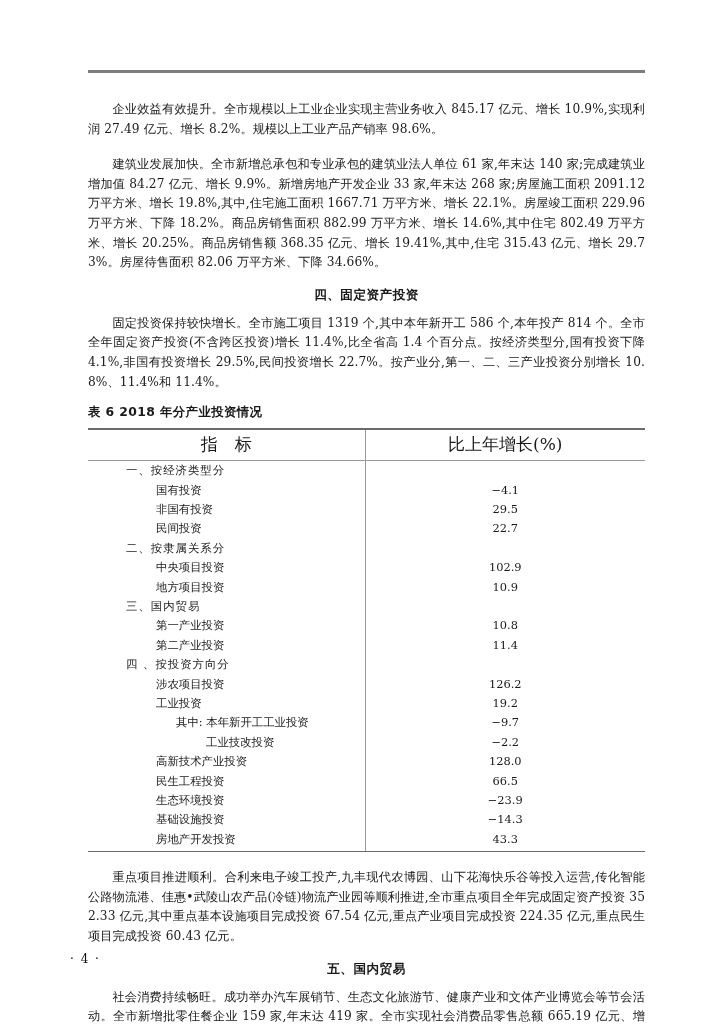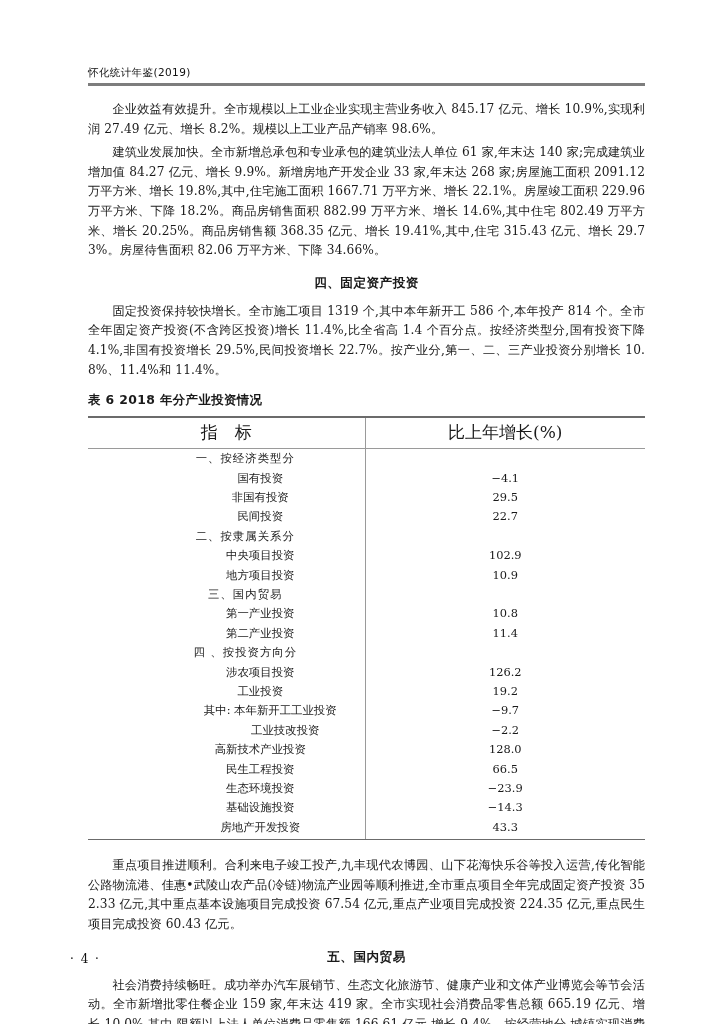--- a/index.html
+++ b/index.html
@@ -54,21 +54,21 @@
   p.para {
     margin: 0 0 0 0;
     font-size: 12.2px;
     line-height: 19.6px;
     text-align: justify;
     text-justify: inter-ideograph;
     text-indent: 2em;
     letter-spacing: 0.1px;
     word-break: break-all;
   }
-  p.para + p.para { margin-top: 4px; }
+  p.para + p.para { margin-top: 16px; }
 
   h2.section {
     margin: 14px 0 10px 0;
     text-align: center;
     font-family: "DejaVu Sans", "Liberation Sans", sans-serif;
     font-size: 12.6px;
     font-weight: bold;
     letter-spacing: 0.5px;
   }
 
@@ -102,21 +102,21 @@
   }
   table.stat thead th.ind-head { border-right: 0.8px solid #9a9a9a; }
 
   table.stat tbody td {
     padding: 1px 0 1px 0;
     line-height: 17.4px;
     vertical-align: middle;
   }
   table.stat tbody td.ind {
     border-right: 0.8px solid #9a9a9a;
-    text-align: center;
+    text-align: left;
     white-space: nowrap;
   }
   table.stat tbody td.val {
     text-align: center;
     font-family: "DejaVu Serif", "Liberation Serif", serif;
   }
   table.stat tbody tr.last td {
     border-bottom: 1.6px solid #6b6b6b;
     padding-bottom: 3px;
   }
@@ -135,21 +135,20 @@
     letter-spacing: 1.5px;
     color: #111;
   }
 </style>
 </head>
 <body>
 
 <div class="page">
 
   <div class="run-head">
-    <div class="run-head-text">怀化统计年鉴(2019)</div>
     <div class="run-head-rule"></div>
   </div>
 
   <div class="content">
 
     <p class="para">企业效益有效提升。全市规模以上工业企业实现主营业务收入 845.17 亿元、增长 10.9%,实现利润 27.49 亿元、增长 8.2%。规模以上工业产品产销率 98.6%。</p>
     <p class="para">建筑业发展加快。全市新增总承包和专业承包的建筑业法人单位 61 家,年末达 140 家;完成建筑业增加值 84.27 亿元、增长 9.9%。新增房地产开发企业 33 家,年末达 268 家;房屋施工面积 2091.12 万平方米、增长 19.8%,其中,住宅施工面积 1667.71 万平方米、增长 22.1%。房屋竣工面积 229.96 万平方米、下降 18.2%。商品房销售面积 882.99 万平方米、增长 14.6%,其中住宅 802.49 万平方米、增长 20.25%。商品房销售额 368.35 亿元、增长 19.41%,其中,住宅 315.43 亿元、增长 29.73%。房屋待售面积 82.06 万平方米、下降 34.66%。</p>
 
     <h2 class="section">四、固定资产投资</h2>
 

